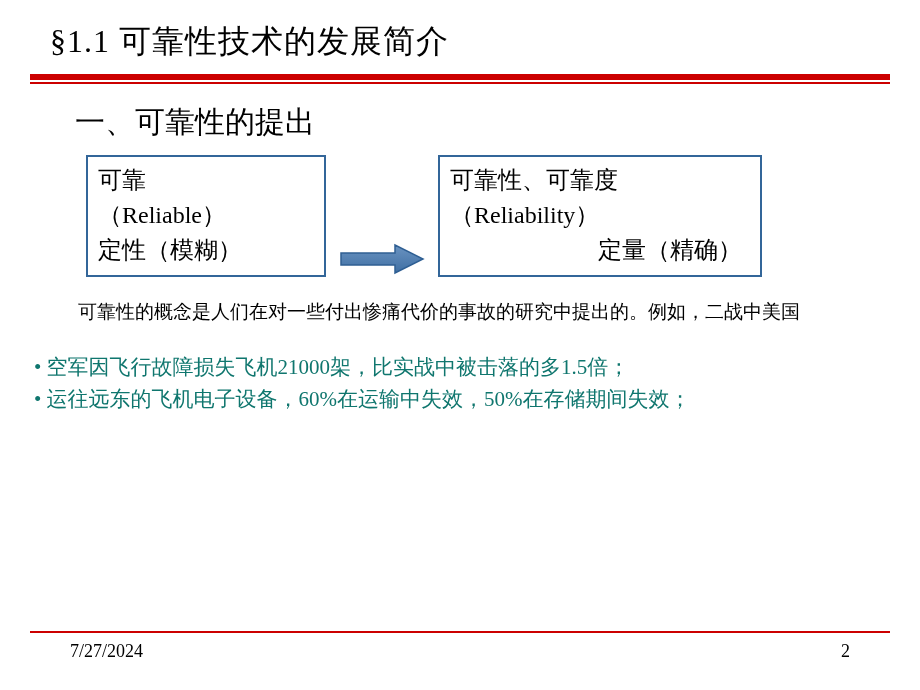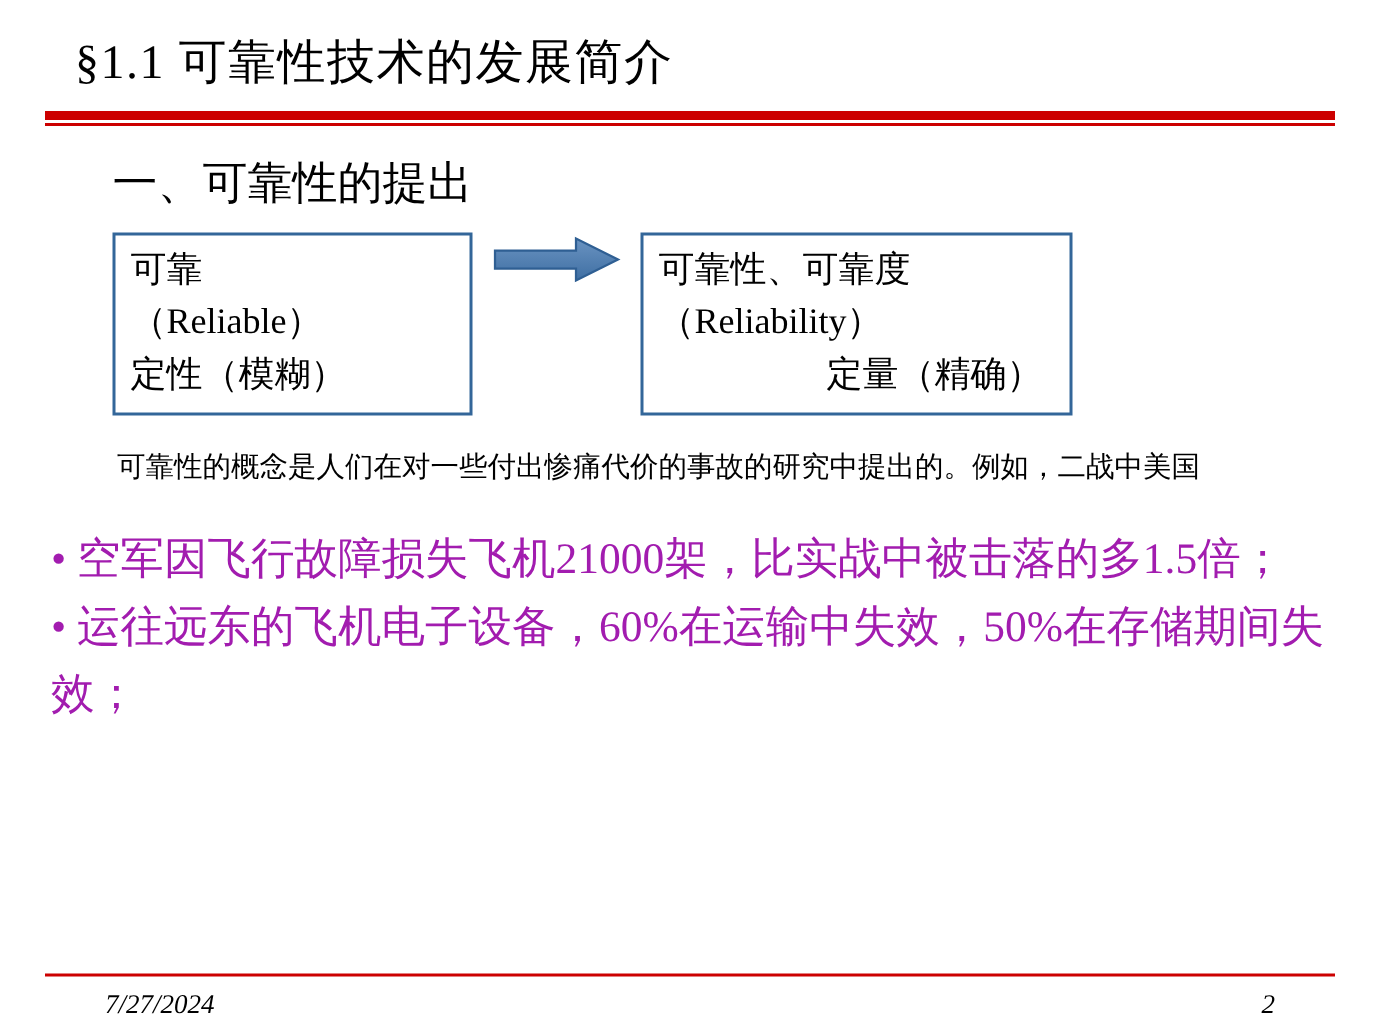--- a/index.html
+++ b/index.html
@@ -29,69 +29,69 @@
       margin: 0 30px 18px 30px;
     }
     .subheading {
       font-size: 30px;
       color: #000;
       padding-left: 75px;
       margin-bottom: 12px;
     }
     .boxes-row {
       display: flex;
-      align-items: flex-start;
+      align-items: flex-end;
       padding-left: 75px;
       margin-bottom: 20px;
+      margin-left: 11px;
     }
     .box {
       border: 2px solid #336699;
       background: #ffffff;
       padding: 6px 10px 8px 10px;
       font-size: 24px;
       line-height: 1.45;
       color: #000;
     }
     .box.left { width: 240px; }
-    .box.right { width: 288px; }
+    .box.right { width: 324px; }
     .box .line2-right {
       text-align: right;
       padding-right: 8px;
     }
     .arrow-wrap {
       width: 100px;
       display: flex;
       align-items: center;
       justify-content: center;
       margin: 0 6px;
     }
     .paragraph {
       font-size: 19px;
       color: #000;
       line-height: 1.55;
       padding: 0 40px 0 40px;
       text-indent: 2em;
       margin-bottom: 24px;
     }
     .bullets {
-      font-size: 29px;
-      color: #a21caf;
+      font-size: 21px;
+      color: #0f766e;
       line-height: 1.55;
       padding: 0 34px;
       font-family: "SimSun", "宋体", "Times New Roman", serif;
     }
     .bullets .hang {
       padding-left: 0;
     }
     .footer {
       position: absolute;
-      bottom: 10px;
+      bottom: 28px;
       left: 0;
       right: 0;
-      font-style: italic;
     }
     .footer-line {
       height: 2px;
       background: #cc0000;
       margin: 0 30px 8px 30px;
     }
     .footer-row {
       display: flex;
       justify-content: space-between;
       font-size: 18px;

